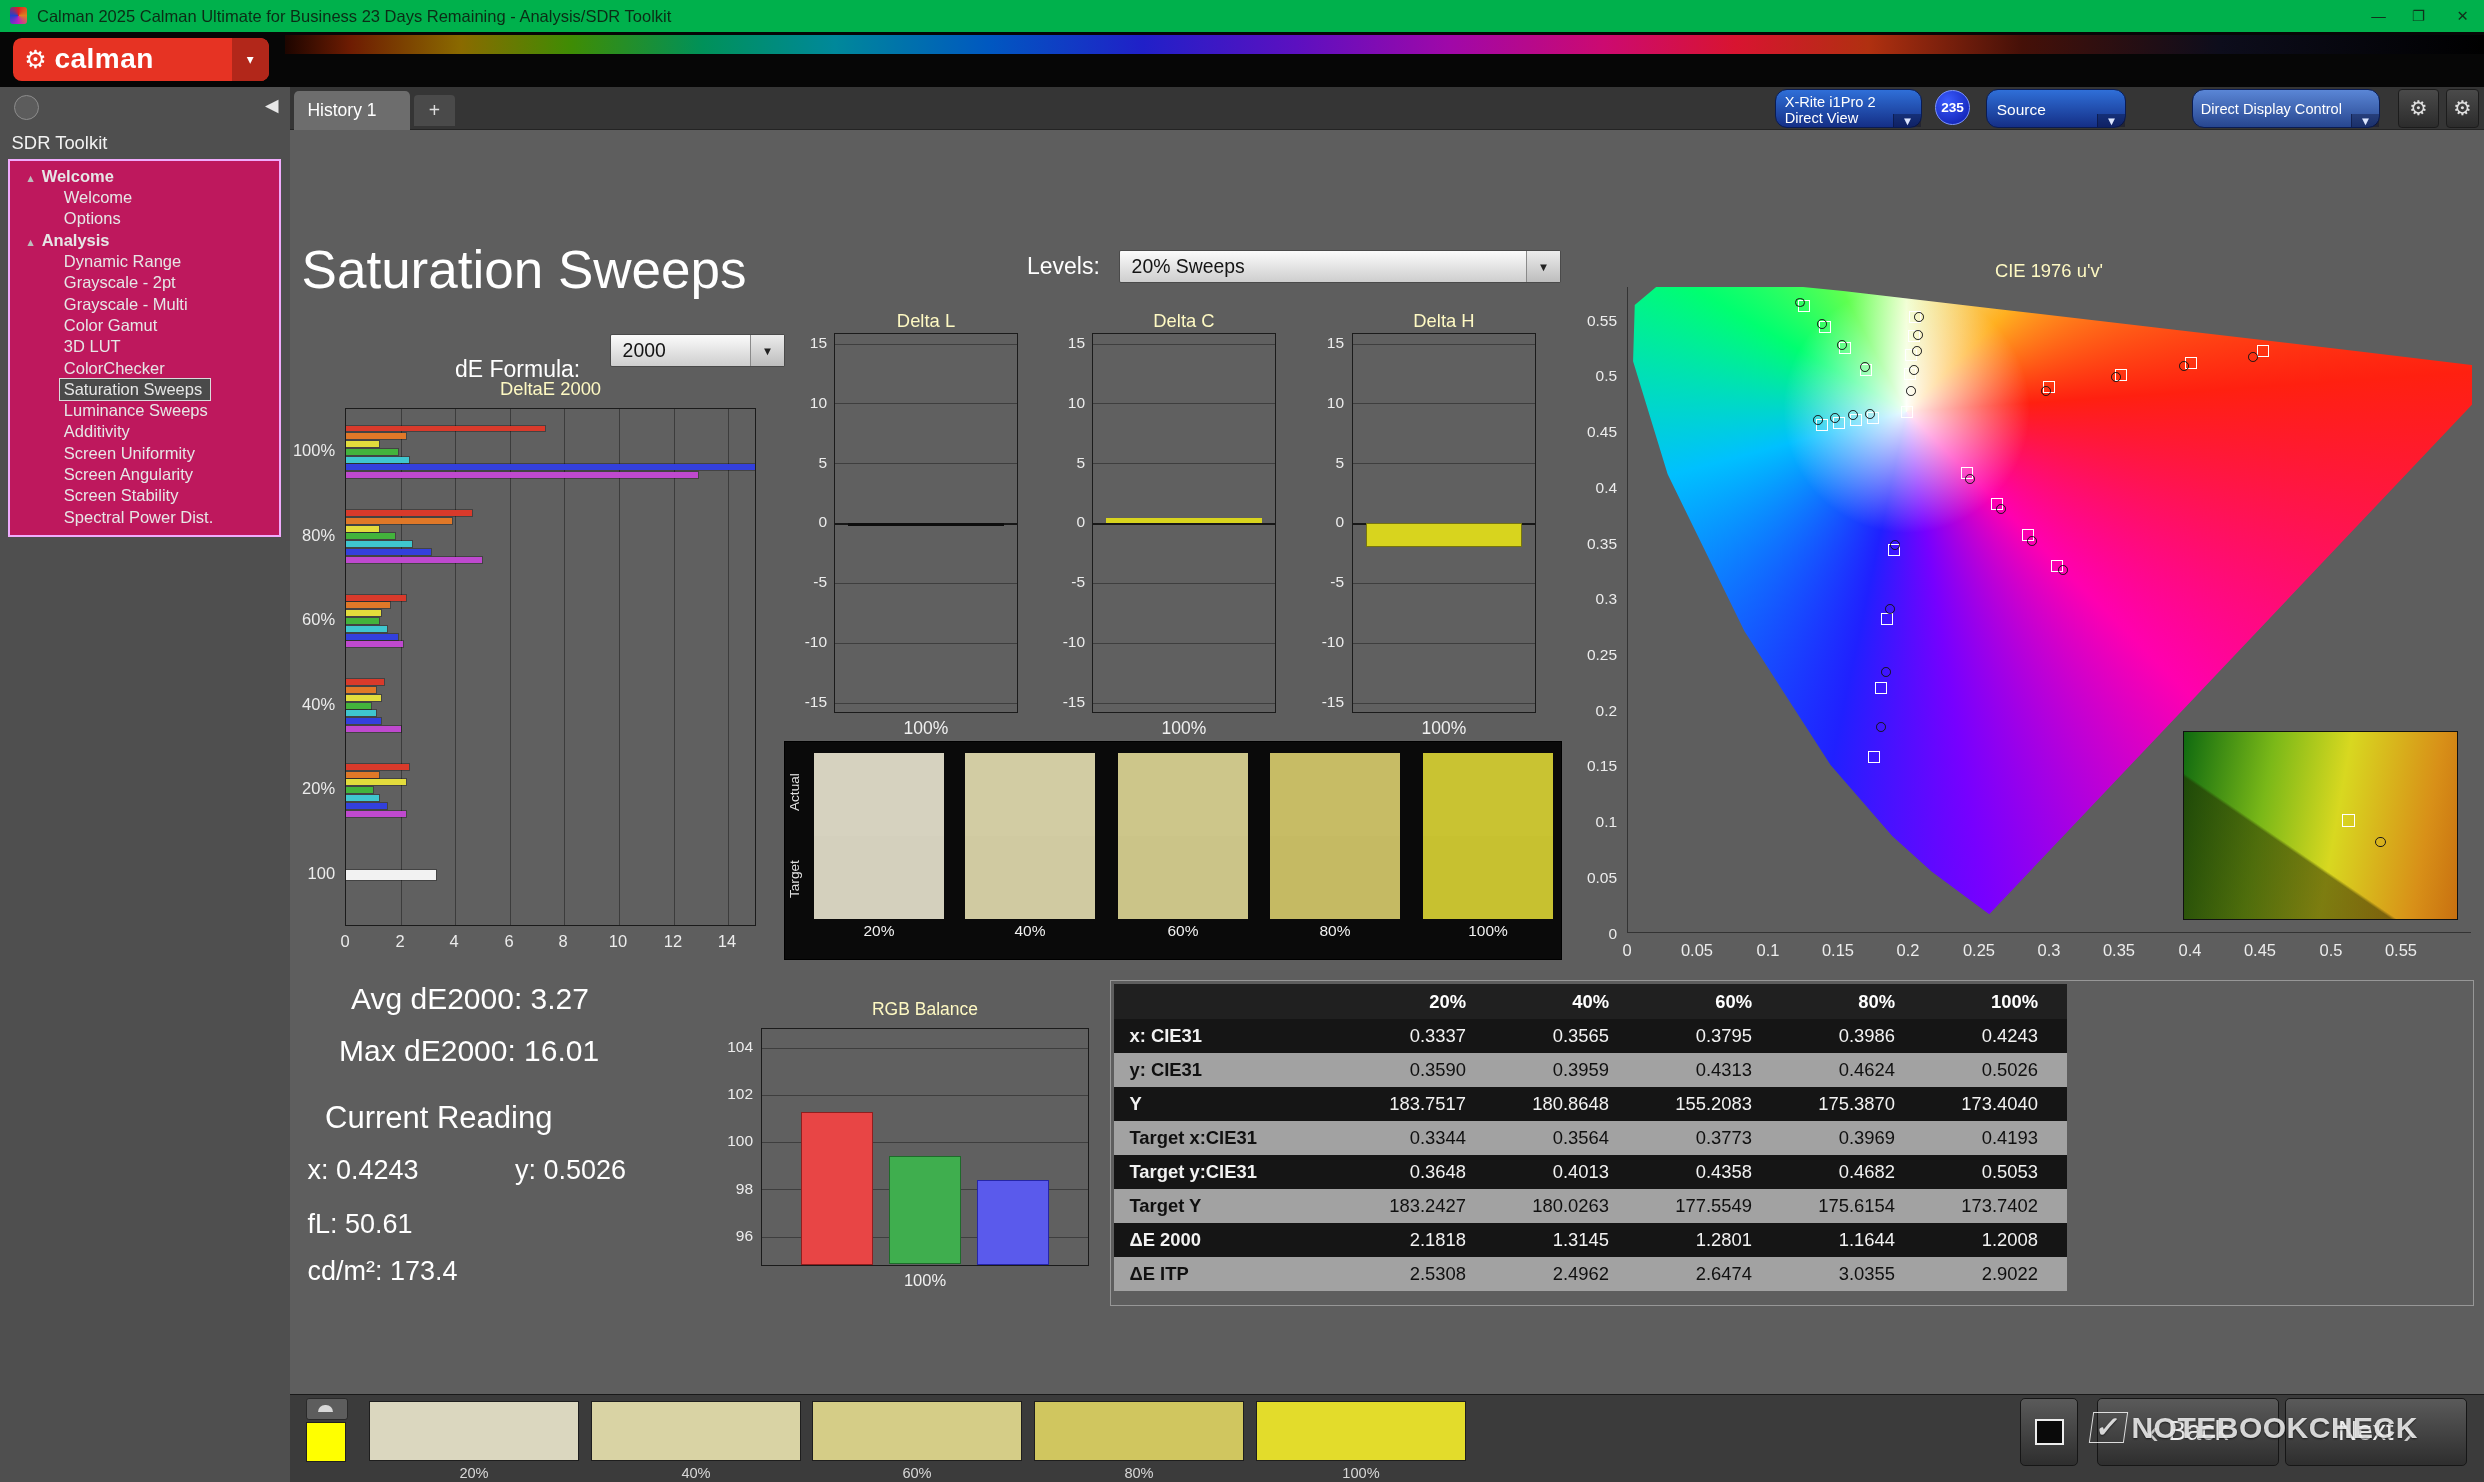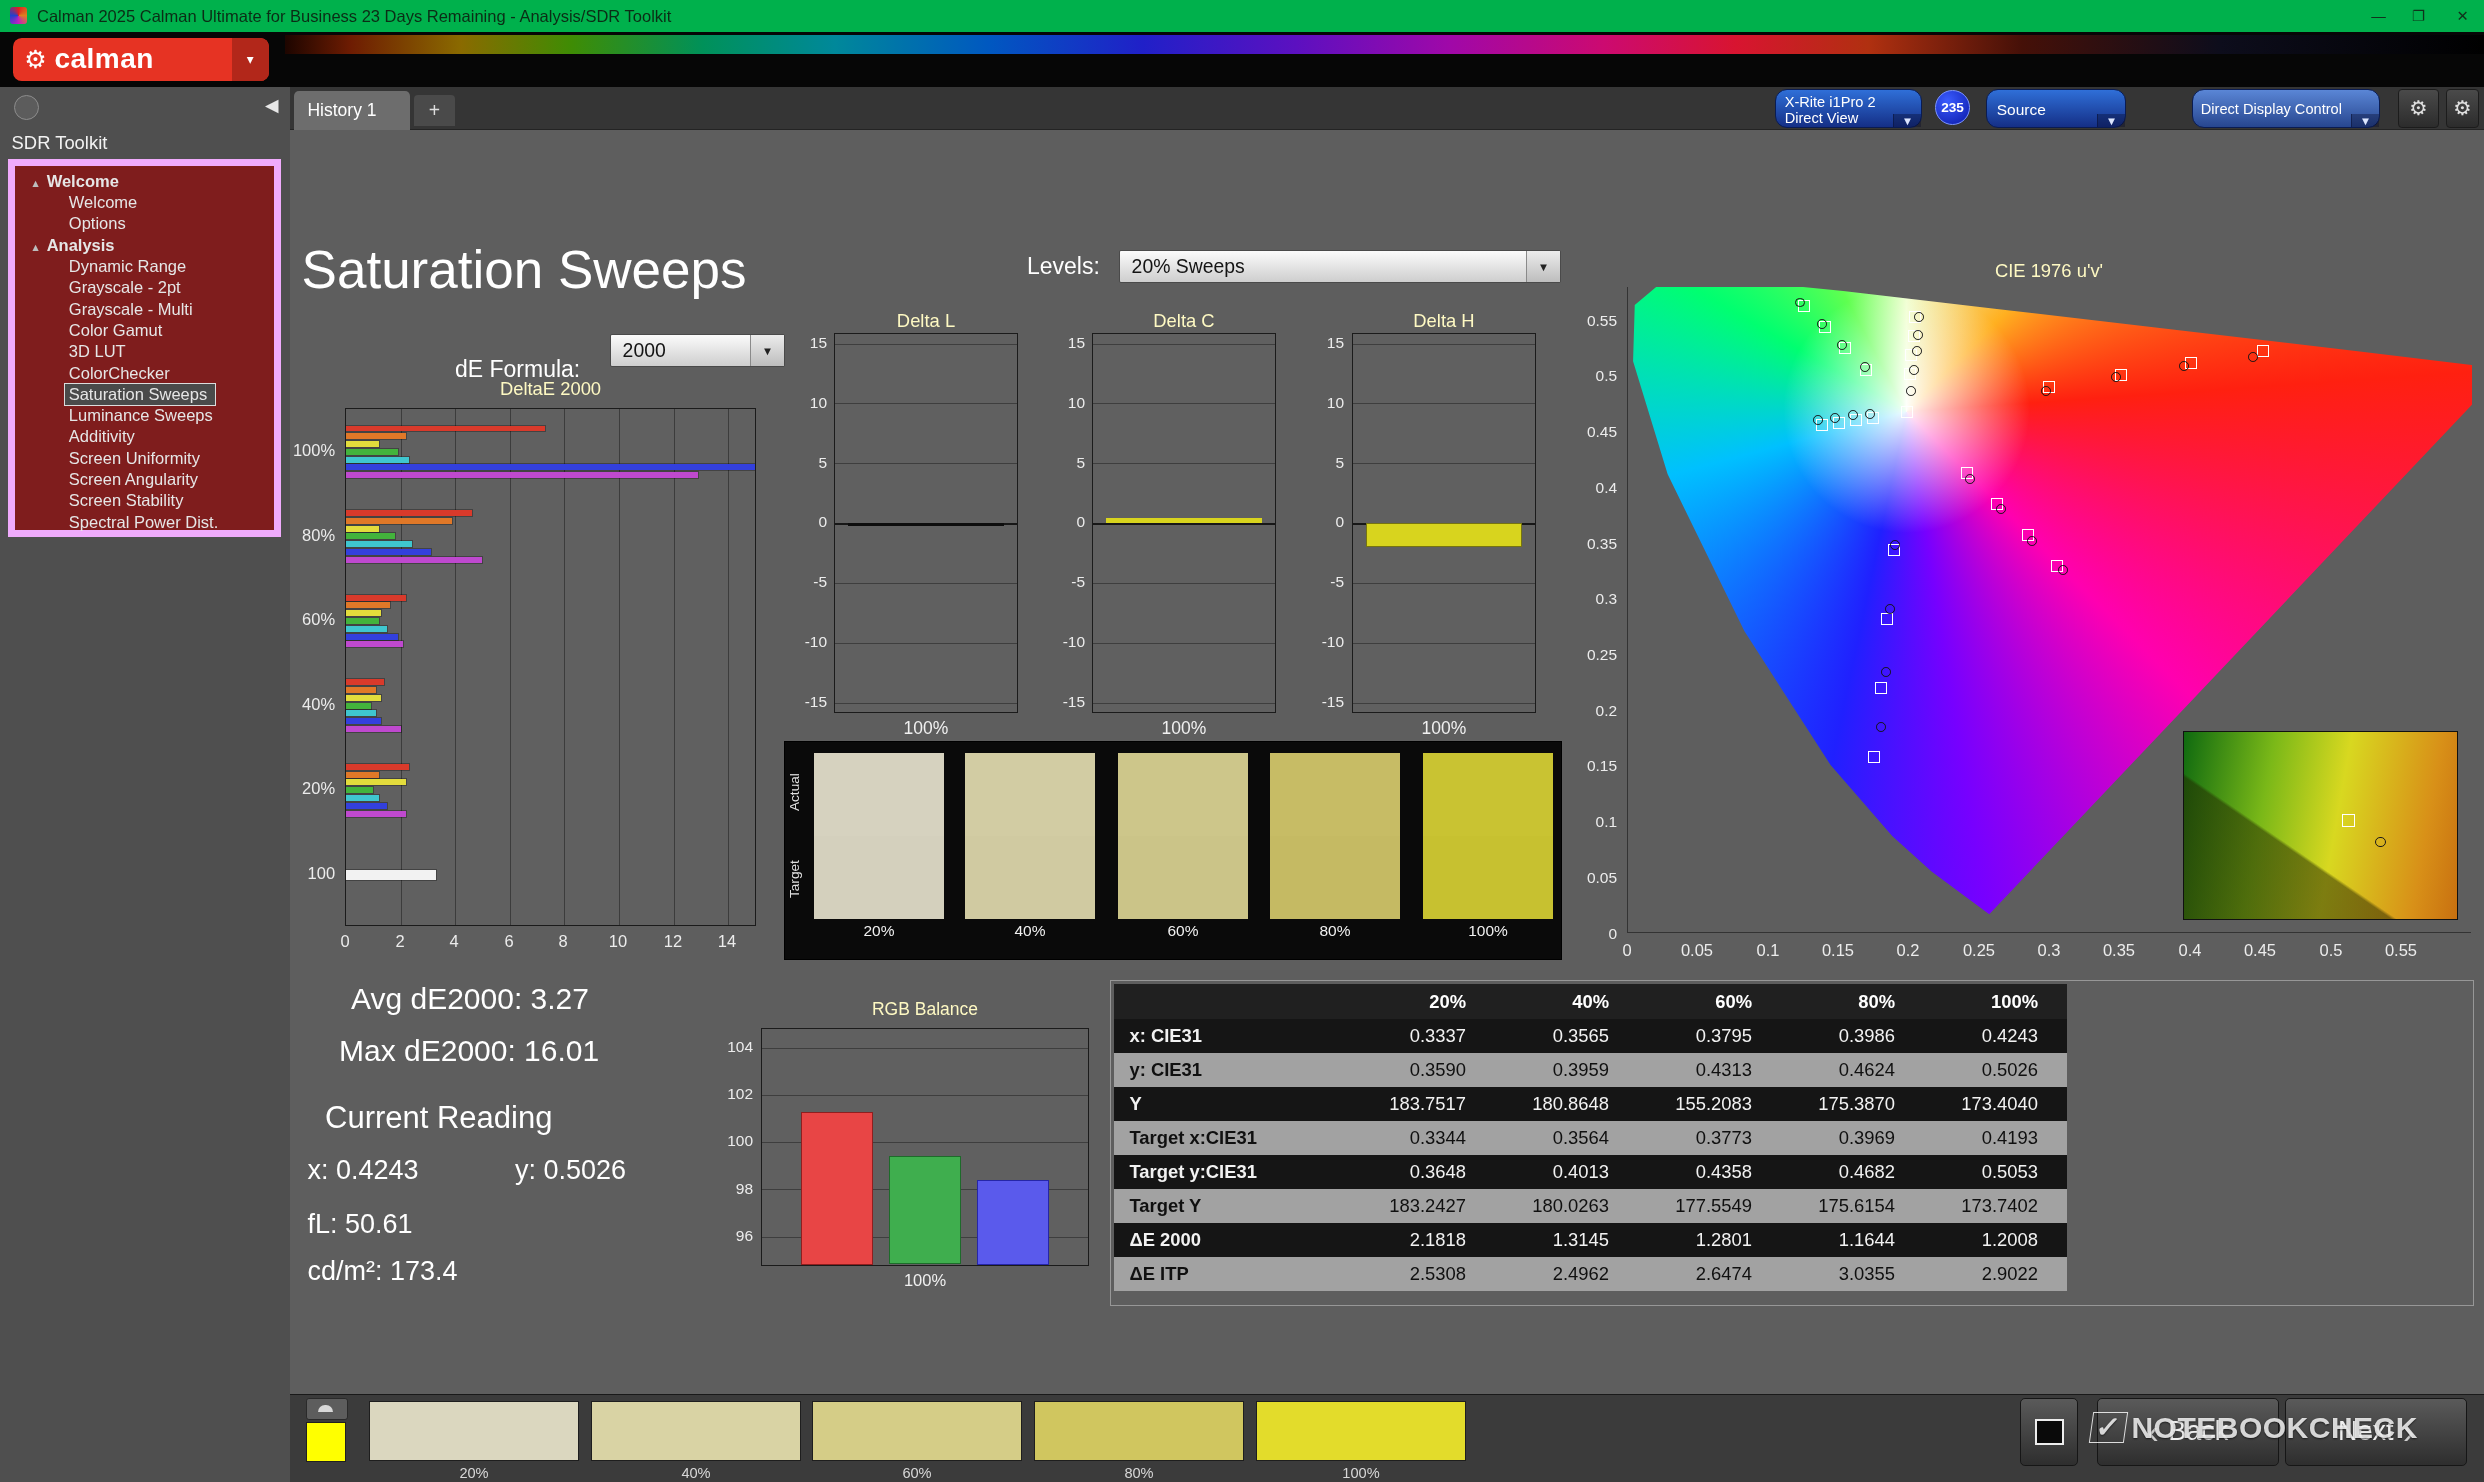--- a/index.html
+++ b/index.html
@@ -28,22 +28,22 @@
   #logo-text{font-size:28px;font-weight:bold;color:#fff;margin-left:7.8px;letter-spacing:0.5px;flex:1;}
   #logo-arrow{width:37px;height:43px;background:#b2271a;color:#fff;font-size:13.6px;
     display:flex;align-items:center;justify-content:center;}
 
   
   #sidebar{position:absolute;left:0;top:87px;width:290px;height:1395px;background:#4f4f4f;}
   #sb-circle{position:absolute;left:13.6px;top:7.8px;width:23px;height:23px;border-radius:50%;
     border:1.9px solid #8d8d8d;background:#5c5c5c;}
   #sb-collapse{position:absolute;right:11.6px;top:7.8px;font-size:17.5px;color:#e8e8e8;}
   #sb-title{position:absolute;left:11.6px;top:45px;font-size:18.4px;color:#f2f2f2;}
-  #sb-tree{position:absolute;left:7.8px;top:72px;width:273px;height:378px;background:#7f1d1d;
-    border:7px solid #f0abfc;padding-top:4.9px;box-sizing:border-box;}
+  #sb-tree{position:absolute;left:7.8px;top:72px;width:273px;height:378px;background:#be185d;
+    border:2px solid #f0abfc;padding-top:4.9px;box-sizing:border-box;}
   .tree-row{height:21.3px;line-height:21.3px;color:#e6e6e6;font-size:16.5px;white-space:nowrap;}
   .tree-row.section{font-weight:bold;padding-left:15.5px;}
   .tree-row.section .tw{color:#bdbdbd;font-size:10.7px;margin-right:5.8px;}
   .tree-row.item{padding-left:54px;}
   .tree-row.selected{background:#4a4a4a;outline:1px solid #dcdcdc;width:fit-content;
     padding-left:3.9px;margin-left:50px;padding-right:7.8px;}
 
   
   #tabstrip{position:absolute;left:290px;top:87px;width:2194px;height:43px;background:#353535;
     border-bottom:1px solid #242424;box-sizing:border-box;}

